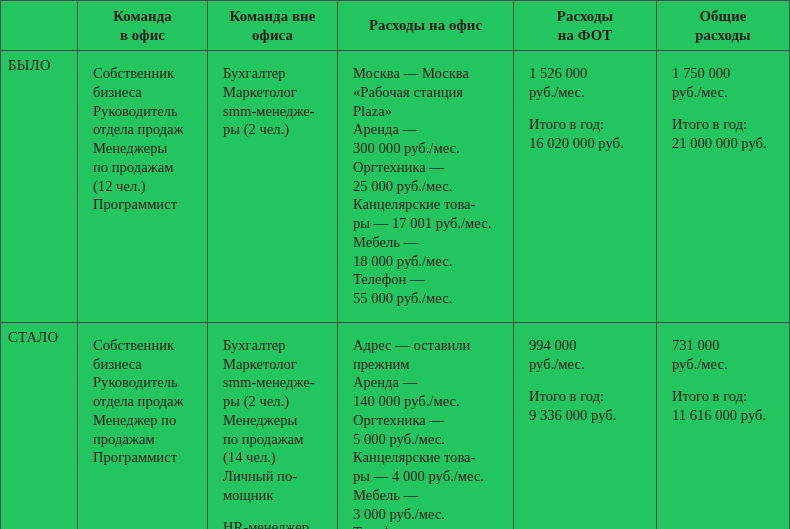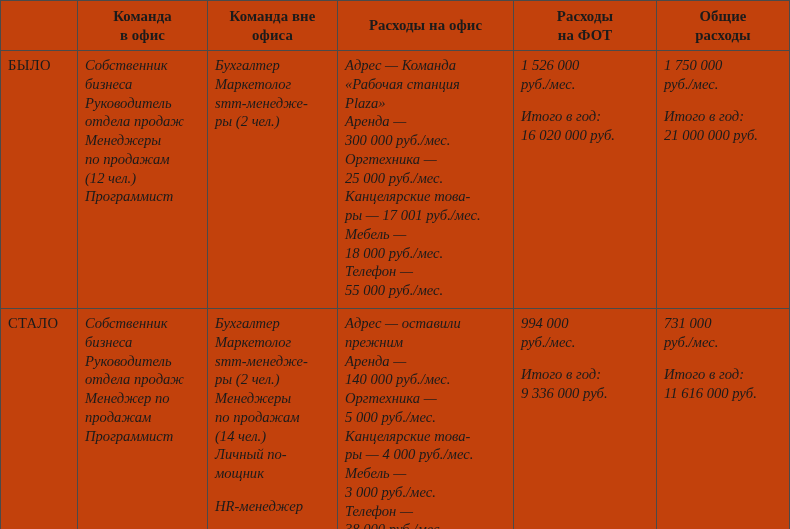--- a/index.html
+++ b/index.html
@@ -16,21 +16,21 @@
     color: #1b1b1b;
     -webkit-font-smoothing: antialiased;
   }
 
   .sheet {
     position: absolute;
     left: 0;
     top: 0;
     width: 790px;
     height: 529px;
-    background: #c2410c;
+    background: #22c55e;
   }
 
   table.cmp {
     border-collapse: collapse;
     table-layout: fixed;
     width: 789px;
     margin: 0;
     border-top: 1.5px solid #4a4a4a;
     border-left: 1.5px solid #4a4a4a;
   }
@@ -72,24 +72,23 @@
   }
 
   .body-row > td {
     height: 246px;
   }
   .body-row.last > td {
     height: 222px;
   }
 
   .lines {
-    margin: 0;
+    margin: 8px;
     padding: 0;
     list-style: none;
-    font-style: italic;
   }
   .lines li {
     margin: 0;
     padding: 0;
     white-space: pre-wrap;
   }
   .lines li.gap {
     height: 0.95em;
   }
 
@@ -142,21 +141,21 @@
         <td>
           <ul class="lines">
               <li>Бухгалтер</li>
               <li>Маркетолог</li>
               <li>smm-менедже-</li>
               <li>ры (2 чел.)</li>
             </ul>
         </td>
         <td>
           <ul class="lines">
-              <li>Адрес — Команда</li>
+              <li>Москва — Москва</li>
               <li>«Рабочая станция</li>
               <li>Plaza»</li>
               <li>Аренда —</li>
               <li>300 000 руб./мес.</li>
               <li>Оргтехника —</li>
               <li>25 000 руб./мес.</li>
               <li>Канцелярские това-</li>
               <li>ры — 17 001 руб./мес.</li>
               <li>Мебель —</li>
               <li>18 000 руб./мес.</li>

